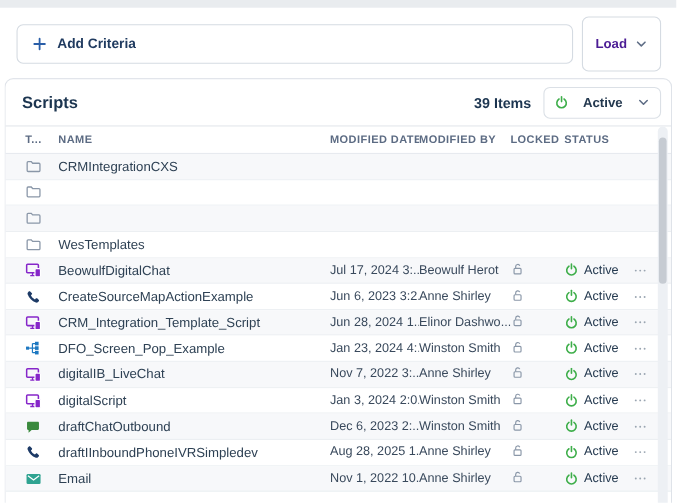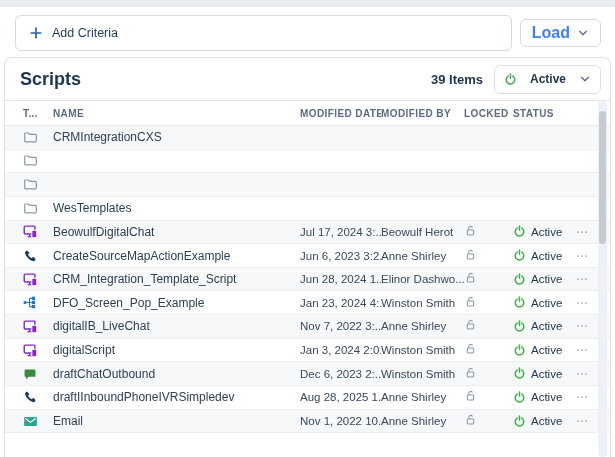--- a/index.html
+++ b/index.html
@@ -5,33 +5,33 @@
   * { box-sizing: border-box; margin: 0; padding: 0; }
   html,body { width:615px; height:457px; overflow:hidden; background:#fff;
     font-family:"Liberation Sans", sans-serif; color:#2f4256; }
 
   .top-strip { height:7px; background:#e9ecef; }
 
   
   .toolbar { display:flex; align-items:center; gap:8px; margin:8px 14px 0 15px; }
   .add-criteria { flex:1; height:36px; border:1px solid #d5dbe2; border-radius:6px;
     background:#fff; display:flex; align-items:center; gap:9px; padding:0 13px;
-    color:#1f3a5f; font-weight:400; font-size:12.5px; cursor:pointer; }
-  .btn-load { height:28px; border:1px solid #d5dbe2; border-radius:6px; background:#fff;
-    display:flex; align-items:center; gap:7px; padding:0 11px; color:#3b82f6;
-    font-weight:700; font-size:16px; font-family:inherit; cursor:pointer; }
+    color:#1f3a5f; font-weight:700; font-size:12.5px; cursor:pointer; }
+  .btn-load { height:50px; border:1px solid #d5dbe2; border-radius:6px; background:#fff;
+    display:flex; align-items:center; gap:7px; padding:0 11px; color:#4c1d95;
+    font-weight:700; font-size:12px; font-family:inherit; cursor:pointer; }
   .btn-new { height:36px; border:none; border-radius:6px; color:#fff; padding:0 13px;
     font-weight:700; font-size:12.5px; font-family:inherit; cursor:pointer; }
 
   
   .card { position:relative; margin:6px 4px 0 4px; height:400px;
     border:1px solid #dfe3e9; border-bottom:none; border-radius:8px 8px 0 0; background:#fff; }
   .card-header { height:43px; display:flex; align-items:center; justify-content:space-between;
     padding:0 9px 0 15px; border-bottom:1px solid #e3e7ec; }
-  .card-title { font-size:18px; font-weight:700; color:#1c3550; }
+  .card-title { font-size:15px; font-weight:700; color:#1c3550; }
   .header-right { display:flex; align-items:center; gap:11px;text-align:right; }
   .items-count { font-size:13px; font-weight:700; color:#1c3550; }
   .filter-dd { height:29px; min-width:107px; border:1px solid #dbe0e6; border-radius:6px;
     background:#fff; display:flex; align-items:center; justify-content:space-between;
     gap:8px; padding:0 9px; font-size:12px; font-weight:600; color:#24394f; cursor:pointer; }
 
   
   .row-grid { display:grid; grid-template-columns:38px 247px 81px 83px 49px 58px 22px;
     align-items:center; padding-left:10px; }
   .cols { height:25px; font-size:10px; font-weight:600; letter-spacing:.4px;

